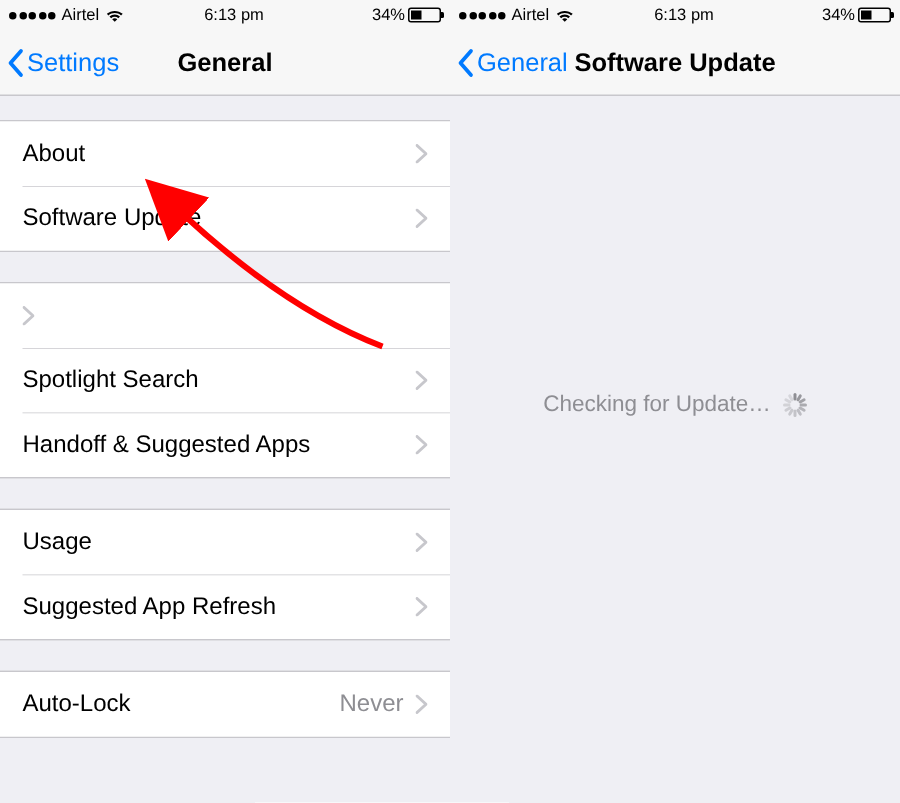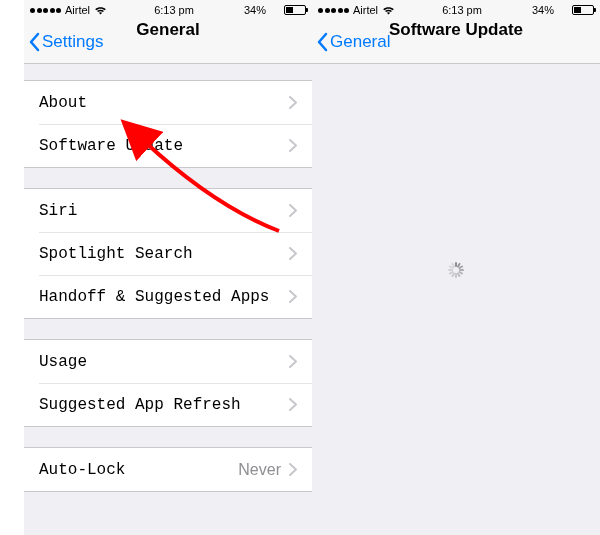--- a/index.html
+++ b/index.html
@@ -1,41 +1,41 @@
 <!DOCTYPE html>
 <html><head>
 <meta charset="utf-8">
 <style>
   * { box-sizing: border-box; margin: 0; padding: 0; }
   html, body { width: 600px; height: 535px; font-family: -apple-system, "Helvetica Neue", Helvetica, Arial, sans-serif; background: #fff; }
-  .wrap { display: flex; width: 600px; height: 535px; padding-left: 24px; }
+  .wrap { display: flex; width: 600px; height: 535px; }
   .phone { width: 300px; height: 535px; background: #efeff4; position: relative; overflow: hidden; }
   .phone + .phone { border-left: 0; }
   .statusbar { height: 20px; background: #f7f7f7; display: flex; align-items: center; justify-content: space-between; padding: 0 6px; font-size: 11px; color: #000; position: relative; }
   .sb-left { display: flex; align-items: center; gap: 4px; }
   .sb-dots { display: flex; gap: 1.5px; align-items: center; }
   .sb-dot { width: 5px; height: 5px; border-radius: 50%; background: #000; }
   .sb-carrier { font-size: 11px; }
   .sb-wifi svg { display:block; }
   .sb-time { position: absolute; left: 12px; right: 0; text-align: center; font-size: 11px; font-weight: 500; }
-  .sb-right { display: flex; align-items: center; gap: 18px; }
+  .sb-right { display: flex; align-items: center; gap: 2px; }
   .sb-batt { font-size: 11px; }
   .batt-icon { width: 22px; height: 10px; border: 1px solid #000; border-radius: 2px; position: relative; }
   .batt-icon::after { content:""; position:absolute; right:-3px; top:2px; width:2px; height:4px; background:#000; border-radius:0 1px 1px 0; }
   .batt-fill { position:absolute; left:1px; top:1px; bottom:1px; width:34%; background:#000; }
-  .navbar { height: 44px; background: #f7f7f7; border-bottom: 1px solid #c8c7cc; position: relative; display:flex; }
+  .navbar { height: 44px; background: #f7f7f7; border-bottom: 1px solid #c8c7cc; position: relative; display:flex; align-items:center; }
   .nav-back { position:absolute; left:4px; top:0; height:44px; display:flex; align-items:center; color:#007aff; font-size:17px; }
   .nav-back svg { margin-right:2px; }
   .nav-title { width:100%; text-align:center; font-size:17px; font-weight:600; color:#000; }
   .content { height: calc(535px - 64px); overflow: hidden; }
   .group { margin-top: 20px; border-top:1px solid #c8c7cc; border-bottom:1px solid #c8c7cc; background:#fff; }
   .group:first-child { margin-top: 16px; }
   .row { height: 43px; display:flex; align-items:center; padding: 0 15px; position:relative; background:#fff; }
   .row + .row::before { content:""; position:absolute; left:15px; right:0; top:0; height:1px; background:#c8c7cc; transform: scaleY(0.5); transform-origin: top; }
-  .row-label { font-size: 16px; color:#000; flex: 1 1 auto; font-family: Liberation Mono, monospace; }
+  .row-label { font-size: 16px; color:#000; flex: 1 1 auto; }
   .row-value { font-size: 16px; color:#8e8e93; margin-right: 8px; }
   .chev { color:#c7c7cc; }
   .chev svg { display:block; }
   .update-body { height: calc(535px - 64px); display:flex; align-items:center; justify-content:center; background:#efeff4; }
   .update-center { display:flex; align-items:center; gap:8px; color:#8e8e93; font-size:15px; margin-top:-60px; }
   .spinner { width:16px; height:16px; position:relative; }
   .spinner span { position:absolute; left:7px; top:0; width:2px; height:5px; background:#8e8e93; border-radius:1px; transform-origin: 1px 8px; opacity:.25; }
   .spinner span:nth-child(1){transform:rotate(0deg);opacity:1}
   .spinner span:nth-child(2){transform:rotate(30deg);opacity:.9}
   .spinner span:nth-child(3){transform:rotate(60deg);opacity:.8}
@@ -108,21 +108,20 @@
           <span class="chev">
               <svg width="8" height="13" viewBox="0 0 8 13">
                 <path d="M1 1 L7 6.5 L1 12" stroke="#c7c7cc" stroke-width="2" fill="none" stroke-linecap="round" stroke-linejoin="round"></path>
               </svg>
             </span>
         </div>
       </div>
 
       <div class="group">
         <div class="row">
-          <span class="row-label">Siri</span>
           <span class="chev">
               <svg width="8" height="13" viewBox="0 0 8 13">
                 <path d="M1 1 L7 6.5 L1 12" stroke="#c7c7cc" stroke-width="2" fill="none" stroke-linecap="round" stroke-linejoin="round"></path>
               </svg>
             </span>
         </div>
         <div class="row">
           <span class="row-label">Spotlight Search</span>
           <span class="chev">
               <svg width="8" height="13" viewBox="0 0 8 13">
@@ -215,20 +214,21 @@
         <svg width="12" height="20" viewBox="0 0 12 20">
             <path d="M10 2 L3 10 L10 18" stroke="#007aff" stroke-width="2.5" fill="none" stroke-linecap="round" stroke-linejoin="round"></path>
           </svg>
         <span>General</span>
       </div>
       <div class="nav-title">Software Update</div>
     </div>
 
     <div class="update-body">
       <div class="update-center">
+        <span>Checking for Update…</span>
         <span class="spinner">
           <span></span>
             <span></span>
             <span></span>
             <span></span>
             <span></span>
             <span></span>
           <span></span>
             <span></span>
             <span></span>

